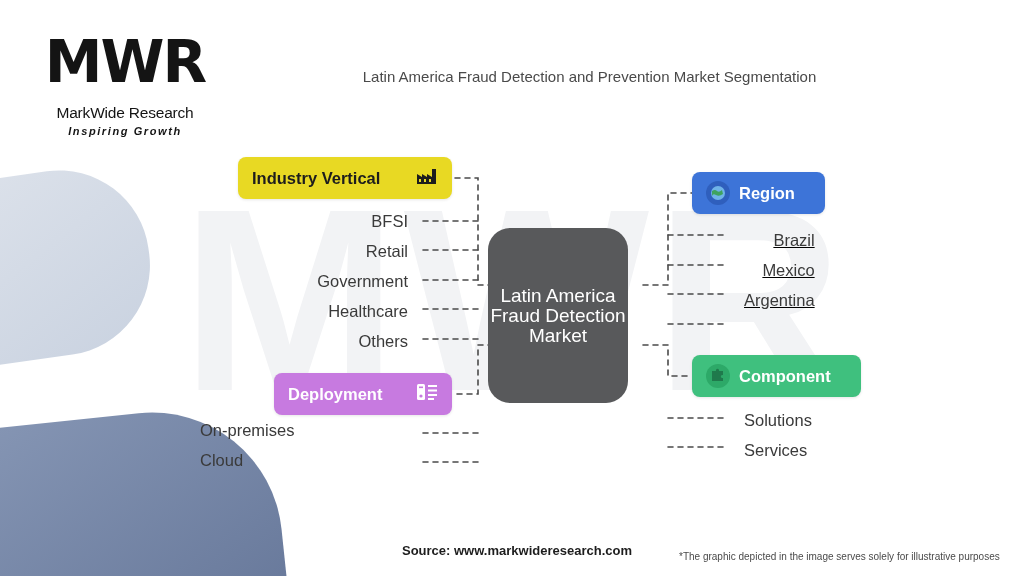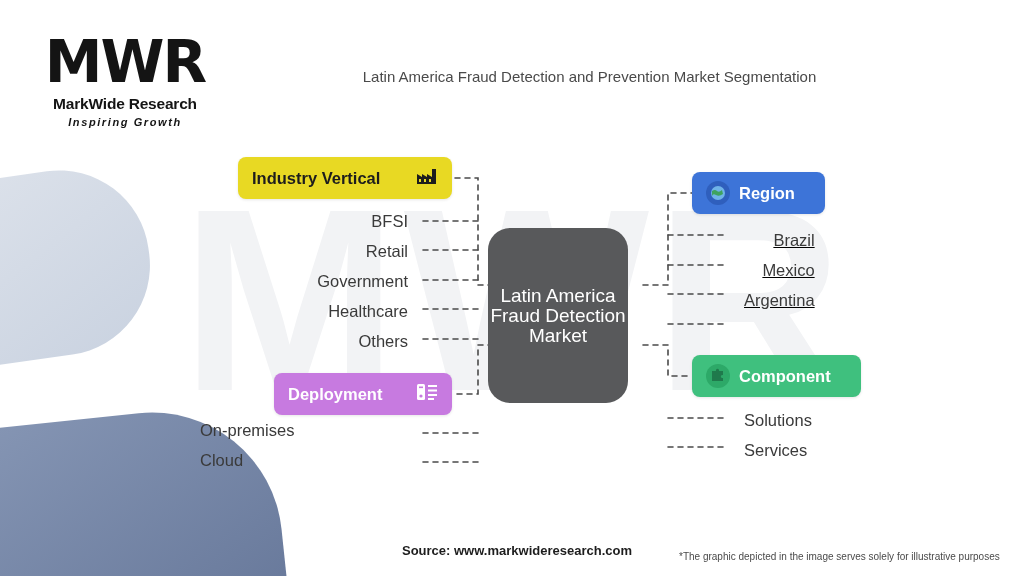--- a/index.html
+++ b/index.html
@@ -72,24 +72,24 @@
   .logo-mark {
     font-size: 58px;
     font-weight: 800;
     line-height: 52px;
     letter-spacing: -2px;
     color: #141414;
     font-family: "DejaVu Sans", sans-serif;
   }
   .logo-name {
     font-size: 15.5px;
-    font-weight: 700;
+    font-weight: 400;
     color: #141414;
     letter-spacing: -0.2px;
-    margin-top: 7px;
+    margin-top: 16px;
   }
   .logo-tag {
     font-size: 11px;
     font-weight: 700;
     color: #141414;
     letter-spacing: 1.6px;
     margin-top: 3px;
     font-style: italic;
   }
 

